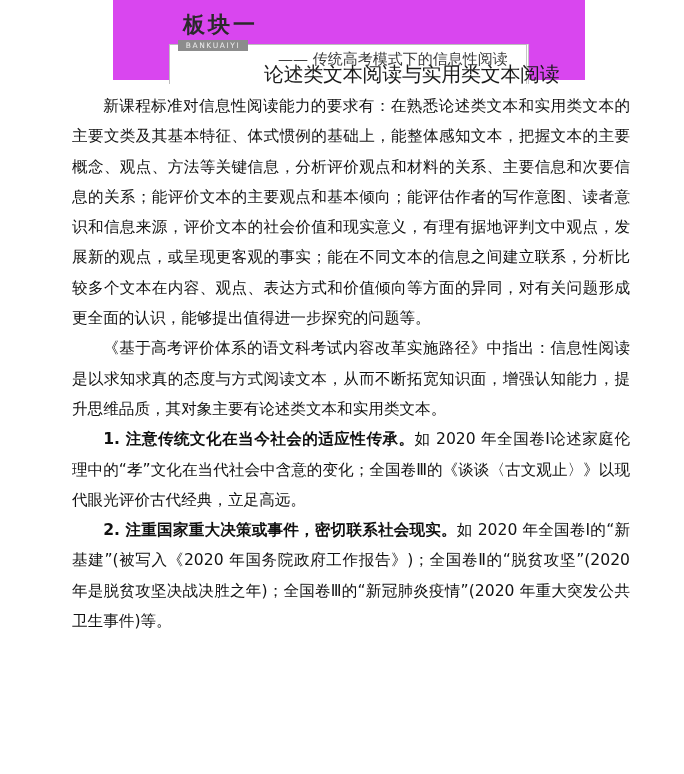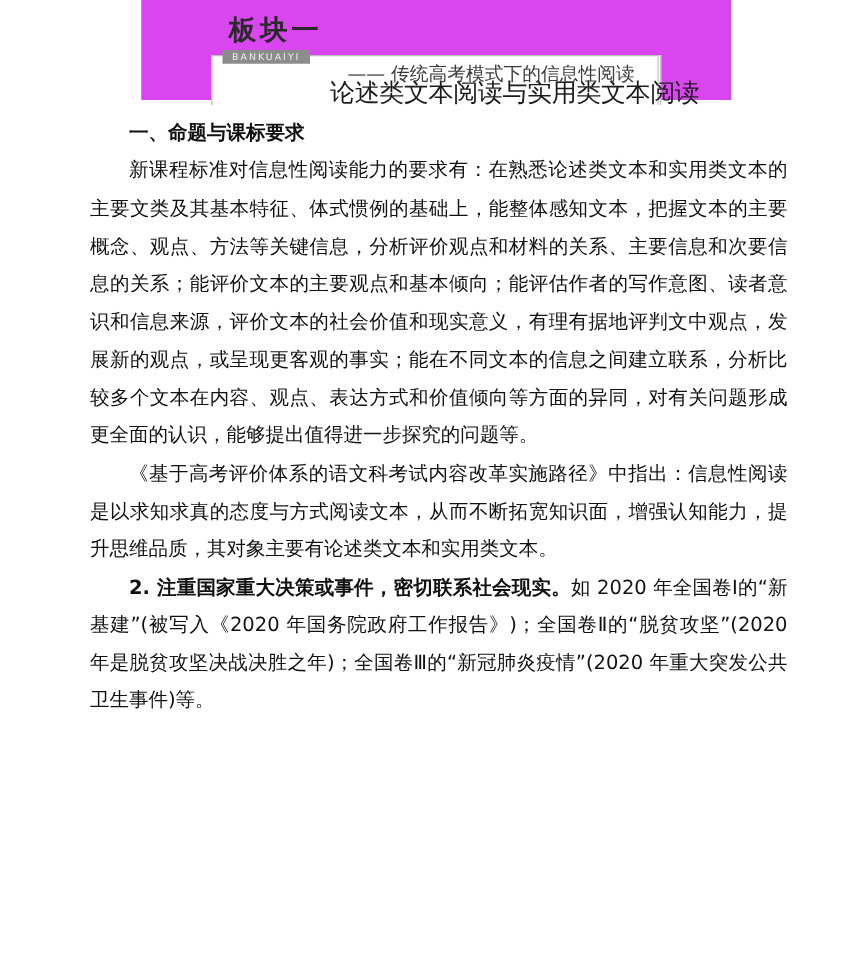--- a/index.html
+++ b/index.html
@@ -114,21 +114,23 @@
 <div class="banner">
   <div class="banner-inner"></div>
   <div class="block-title">板块一</div>
   <div class="block-pinyin">BANKUAIYI</div>
   <div class="main-title">论述类文本阅读与实用类文本阅读</div>
   <div class="sub-title">—— 传统高考模式下的信息性阅读</div>
 </div>
 
 <div class="content">
 
-  <p class="heading">一、命题与课标要求</p>
   <p>新课程标准对信息性阅读能力的要求有：在熟悉论述类文本和实用类文本的主要文类及其基本特征、体式惯例的基础上，能整体感知文本，把握文本的主要概念、观点、方法等关键信息，分析评价观点和材料的关系、主要信息和次要信息的关系；能评价文本的主要观点和基本倾向；能评估作者的写作意图、读者意识和信息来源，评价文本的社会价值和现实意义，有理有据地评判文中观点，发展新的观点，或呈现更客观的事实；能在不同文本的信息之间建立联系，分析比较多个文本在内容、观点、表达方式和价值倾向等方面的异同，对有关问题形成更全面的认识，能够提出值得进一步探究的问题等。</p>
   <p>《基于高考评价体系的语文科考试内容改革实施路径》中指出：信息性阅读是以求知求真的态度与方式阅读文本，从而不断拓宽知识面，增强认知能力，提升思维品质，其对象主要有论述类文本和实用类文本。</p>
 
 
+  <p>
+    <span class="lead">1. 注意传统文化在当今社会的适应性传承。</span><span>如 2020 年全国卷Ⅰ论述家庭伦理中的“孝”文化在当代社会中含意的变化；全国卷Ⅲ的《谈谈〈古文观止〉》以现代眼光评价古代经典，立足高远。</span>
+  </p>
   <p>
     <span class="lead">2. 注重国家重大决策或事件，密切联系社会现实。</span><span>如 2020 年全国卷Ⅰ的“新基建”(被写入《2020 年国务院政府工作报告》)；全国卷Ⅱ的“脱贫攻坚”(2020 年是脱贫攻坚决战决胜之年)；全国卷Ⅲ的“新冠肺炎疫情”(2020 年重大突发公共卫生事件)等。</span>
   </p>
 </div>
 
 </body></html>

